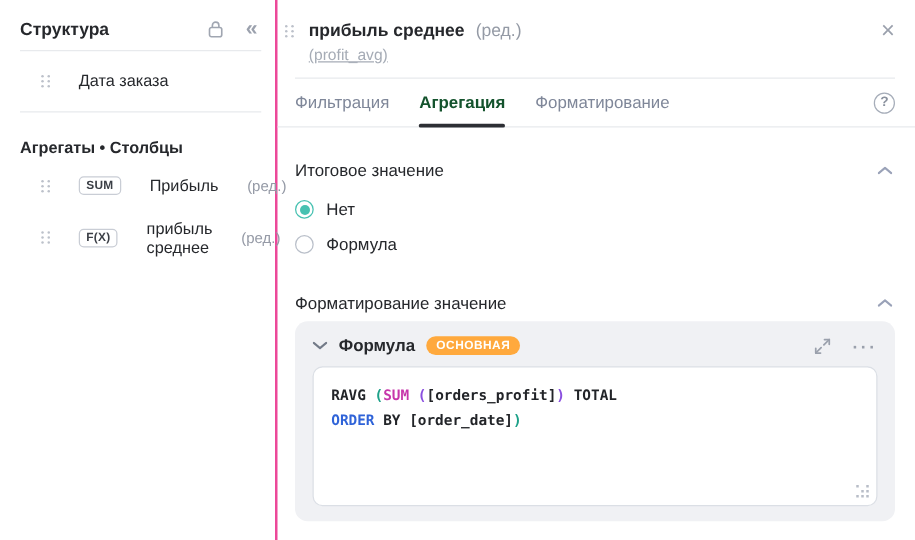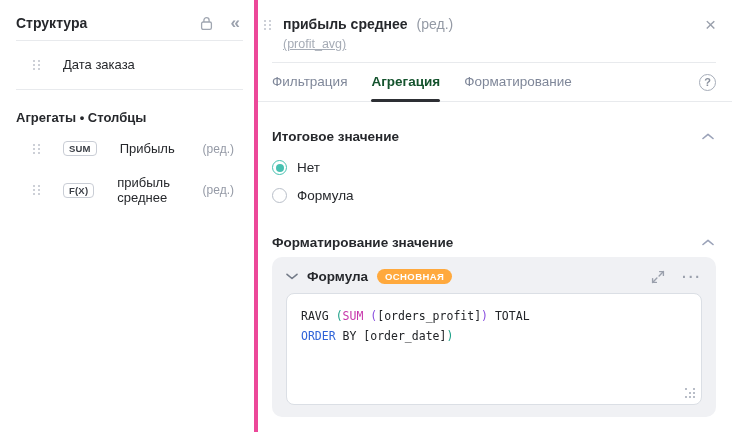--- a/index.html
+++ b/index.html
@@ -4,21 +4,21 @@
 <style>
   html,body{margin:0;padding:0;}
   body{
     width:732px;height:432px;overflow:hidden;background:#fff;
     font-family:"Liberation Sans",sans-serif;color:#26282c;
     -webkit-font-smoothing:antialiased;
   }
   .app{display:flex;width:732px;height:432px;}
 
   
-  .sidebar{width:258px;flex:none;border-right:4px solid #ec4899;box-sizing:border-box;}
+  .sidebar{width:222px;flex:none;border-right:2px solid #ec4899;box-sizing:border-box;}
   .sb-header{display:flex;align-items:center;padding:15px 14px 0 16px;}
   .sb-title{font-size:14px;font-weight:700;flex:1;}
   .icon-btn{background:none;border:none;padding:0;margin:0;cursor:pointer;display:flex;align-items:center;justify-content:center;color:#9ba1ad;}
   .sb-header .icon-btn{margin-left:18px;}
   .chev-dbl{font-size:17px;line-height:14px;color:#9ba1ad;font-weight:600;}
   .divider{height:1px;background:#e8eaed;margin:9px 11px 0 16px;}
   .sb-section{font-size:13px;font-weight:700;margin:20px 16px 0;}
   .sb-row{display:flex;align-items:center;margin-top:13px;padding:3px 20px 3px 33px;gap:23px;cursor:pointer;}
   .sb-row:first-of-type{margin-top:11px;}
   .grip{width:7px;height:12px;position:relative;flex:none;}
@@ -41,38 +41,38 @@
   .p-divider{height:1px;background:#e8eaed;margin:11px 16px 0 14px;}
 
   .tabs{display:flex;align-items:center;padding:0 16px 0 14px;border-bottom:1px solid #e8eaed;margin:0;justify-content:flex-end;}
   .tab{position:relative;font-size:13.5px;font-weight:500;color:#7f8799;padding:11px 0 12px;margin-right:24px;cursor:pointer;background:none;border:none;font-family:inherit;}
   .tab.active{color:#14532d;font-weight:700;}
   .tab.active::after{content:"";position:absolute;left:0;right:0;bottom:-1px;height:3px;background:#2d2f34;border-radius:2px;}
   .help-btn{margin-left:auto;width:17px;height:17px;border-radius:50%;border:1.5px solid #a6adb9;box-sizing:border-box;font-size:11px;font-weight:700;color:#8a919e;line-height:14px;}
 
   .content{padding:0 16px 0 14px;}
   .sec-head{display:flex;align-items:center;justify-content:space-between;margin-top:27px;cursor:default;}
-  .sec-title{font-size:13.5px;font-weight:700;}
+  .sec-title{font-size:13.5px;font-weight:400;}
   .sec-head .icon-btn{padding:2px;}
   .radio-row{display:flex;align-items:center;gap:10px;margin-top:16px;cursor:pointer;}
   .radio-row + .radio-row{margin-top:13px;}
   .radio{width:15px;height:15px;border:1.5px solid #b9bfc9;border-radius:50%;box-sizing:border-box;position:relative;flex:none;background:#fff;}
   .radio.checked{border-color:var(--accent-teal);}
   .radio.checked::after{content:"";position:absolute;inset:2.5px;background:var(--accent-teal);border-radius:50%;}
   .radio-label{font-size:13.5px;}
 
   .formula-card{margin-top:7px;background:#f0f1f4;border-radius:10px;padding:12px 14px 8px;height:160px;box-sizing:border-box;}
   .fc-head{display:flex;align-items:center;}
   .fc-title{font-size:13.5px;font-weight:700;margin-left:9px;}
   .fc-badge{margin-left:9px;background:var(--badge-orange);color:#fff;font-size:9.5px;font-weight:700;letter-spacing:.4px;border-radius:8px;padding:3px 8px 2px;line-height:1.1;}
   .fc-actions{margin-left:auto;display:flex;align-items:center;gap:17px;}
   .menu-dots{font-size:14px;font-weight:700;color:#9aa0ac;letter-spacing:2px;line-height:8px;}
 
   .code{margin-top:9px;background:#fff;border:1px solid #dbdfe5;border-radius:8px;height:112px;box-sizing:border-box;padding:12px 14px;position:relative;cursor:text;}
-  .code-line{font-family:"DejaVu Sans Mono",monospace;font-size:11.5px;font-weight:400;line-height:20px;white-space:pre;}
+  .code-line{font-family:"DejaVu Sans Mono",monospace;font-size:11.5px;font-weight:700;line-height:20px;white-space:pre;}
   .tk-plain{color:var(--code-text);}
   .tk-kw{color:var(--code-keyword);}
   .tk-fn{color:var(--code-function);}
   .tk-p1{color:var(--code-paren-outer);}
   .tk-p2{color:var(--code-paren-inner);}
   .resize-grip{position:absolute;right:5px;bottom:5px;width:11px;height:11px;cursor:nwse-resize;}
   .resize-grip::before{content:"";position:absolute;left:0;top:0;width:2px;height:2px;background:#b8bdc7;
     box-shadow:8px 0 0 #b8bdc7,4px 4px 0 #b8bdc7,8px 4px 0 #b8bdc7,0 8px 0 #b8bdc7,4px 8px 0 #b8bdc7,8px 8px 0 #b8bdc7;}
   svg{display:block;}
 </style>

